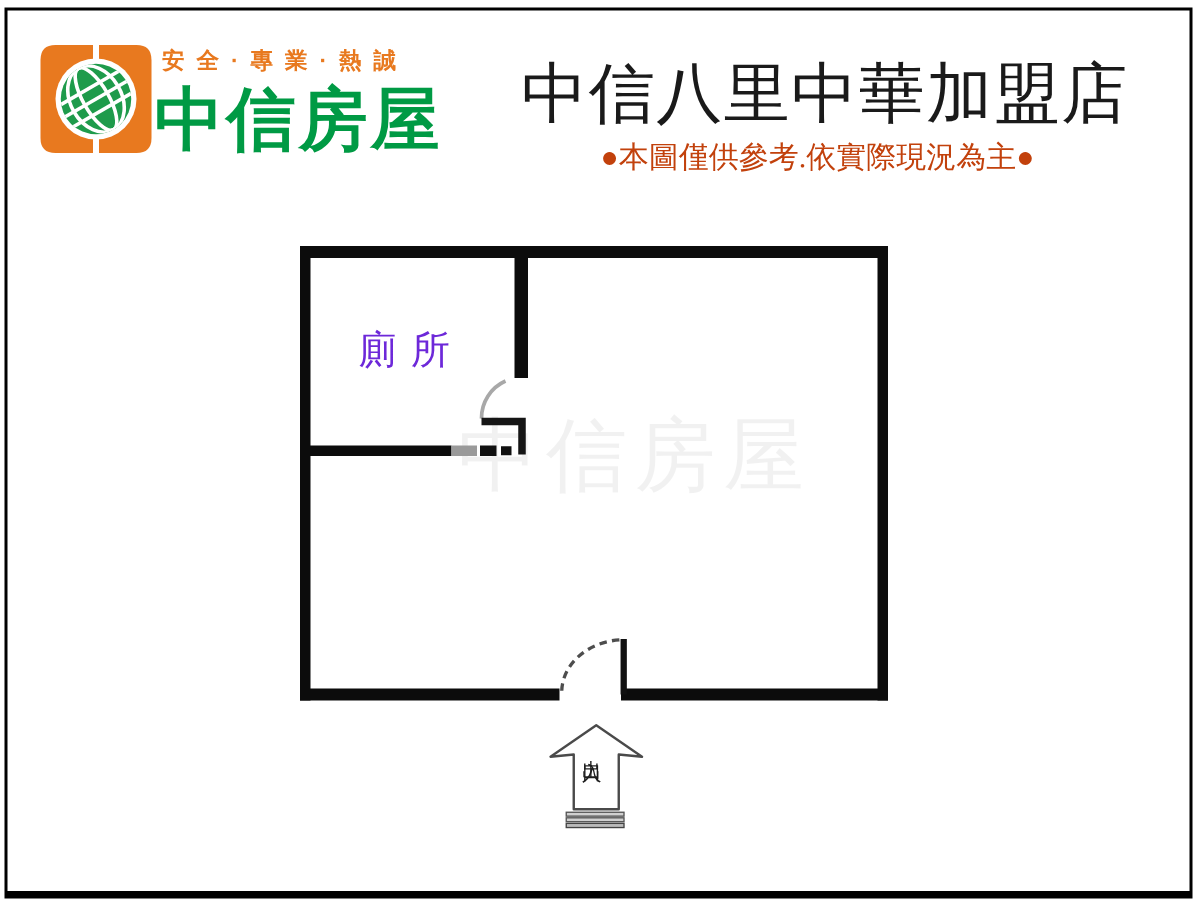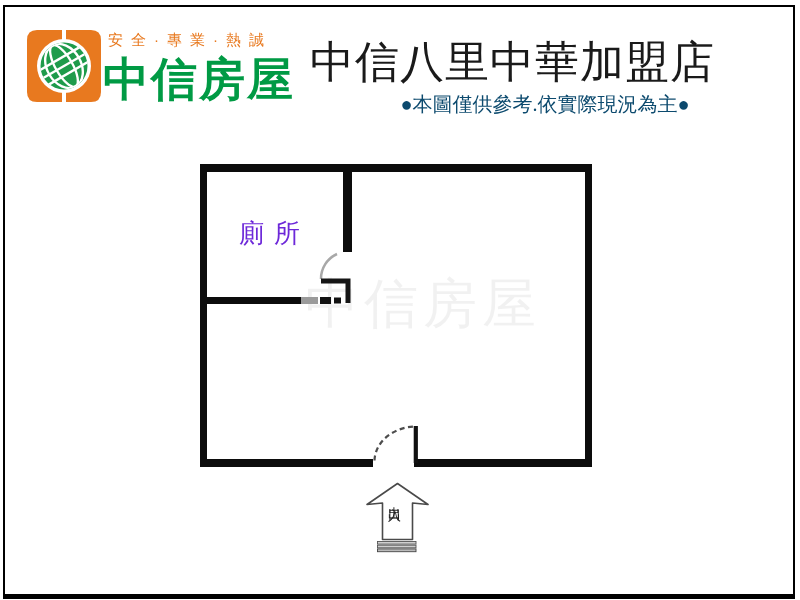--- a/index.html
+++ b/index.html
@@ -6,36 +6,36 @@
   body{
     width:800px;height:600px;position:relative;background:#ffffff;
     font-family:"Liberation Sans",sans-serif;overflow:hidden;
   }
   .frame{
     position:absolute;left:3px;top:5px;right:5px;bottom:1px;
     border:2px solid #000;border-bottom-width:5px;pointer-events:none;
   }
   .logo-icon{position:absolute;left:26px;top:29px;}
   .tagline{
-    position:absolute;left:108px;top:31px;font-size:15px;font-weight:normal;
+    position:absolute;left:108px;top:31px;font-size:15px;font-weight:bold;
     color:#E8791F;letter-spacing:8px;white-space:nowrap;
   }
   .brand{
     position:absolute;left:103px;top:49px;font-size:46px;font-weight:bold;
     color:#009A44;letter-spacing:2px;white-space:nowrap;
   }
   .title{
-    position:absolute;left:310px;top:33px;width:480px;text-align:left;
+    position:absolute;left:310px;top:33px;width:480px;text-align:center;
     font-family:"Liberation Serif","DejaVu Serif",serif;font-size:44px;
     color:#1a1a1a;white-space:nowrap;letter-spacing:1px;
   }
   .disclaimer{
     position:absolute;left:310px;top:91px;width:470px;text-align:center;
     font-family:"Liberation Serif","DejaVu Serif",serif;font-size:20px;
-    color:#0c4a6e;white-space:nowrap;
+    color:#c2410c;white-space:nowrap;
   }
   .plan-svg{position:absolute;left:0;top:0;}
   .toilet-label{
     position:absolute;left:239px;top:216px;
     font-family:"Liberation Serif","DejaVu Serif",serif;font-size:26px;
     letter-spacing:9px;color:#6d28d9;white-space:nowrap;
   }
   .entrance-label{
     position:absolute;left:388px;top:496px;writing-mode:vertical-rl;
     text-orientation:upright;font-family:"Liberation Serif","DejaVu Serif",serif;

